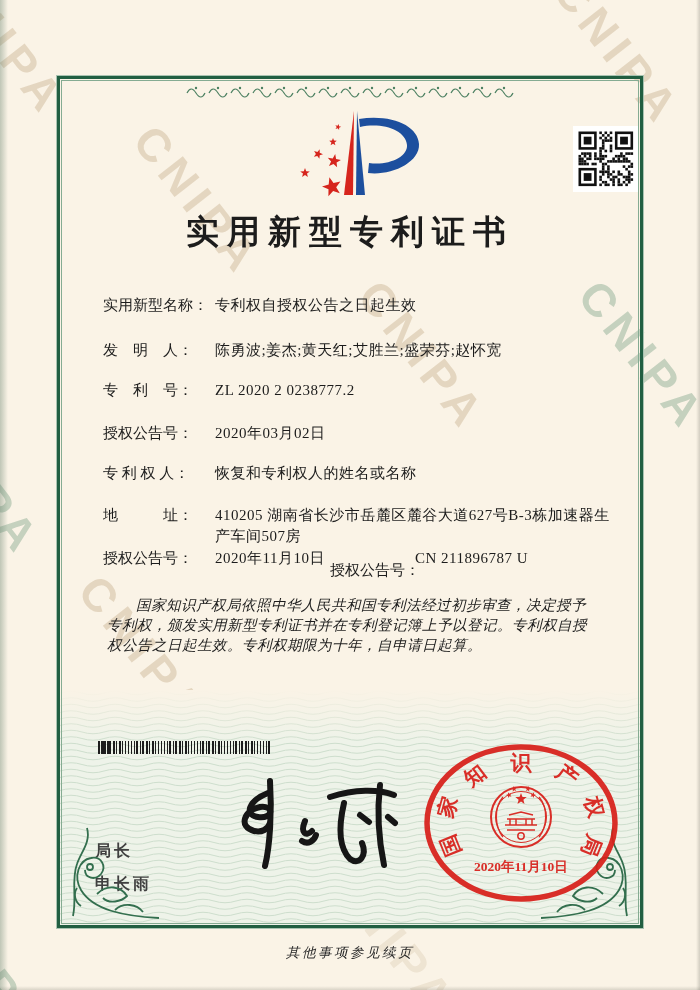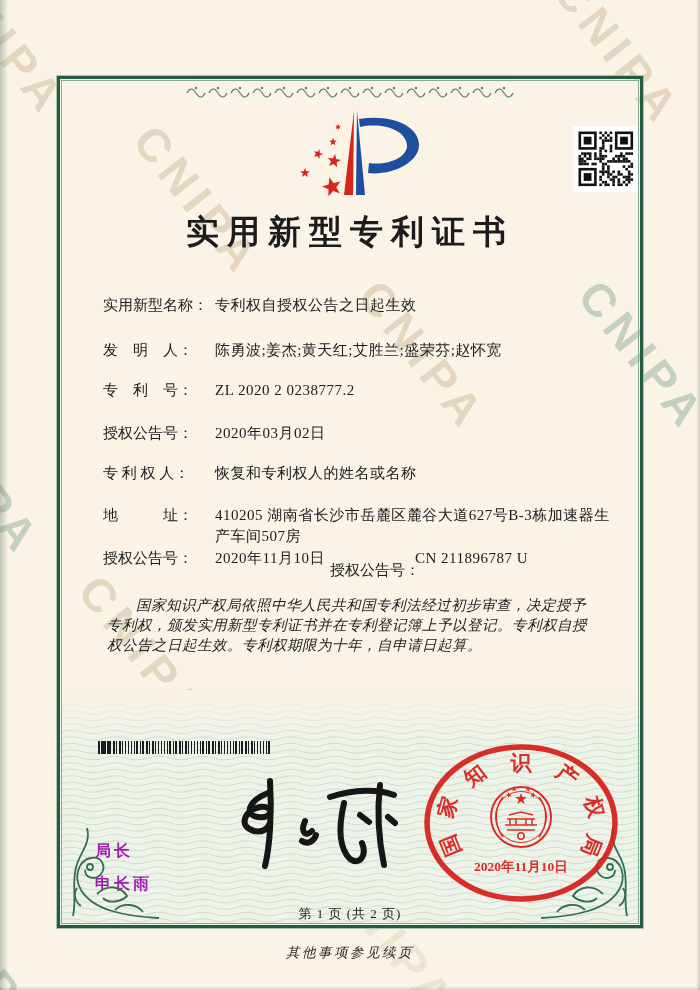--- a/index.html
+++ b/index.html
@@ -51,21 +51,21 @@
          font-style:italic;letter-spacing:.5px;z-index:3;}
   #legal p{margin:12px;text-indent:2em;}
   
   #waves{left:0;top:611px;z-index:2;}
   #wavefade{left:0;top:611px;width:580px;height:52px;z-index:2;
             background:linear-gradient(#faf3e6,rgba(250,243,230,0));}
   #barcode{left:38px;top:662px;width:174px;height:13px;z-index:3;
            background:repeating-linear-gradient(90deg,#1d1d1d 0 1.5px,transparent 1.5px 3px),
                       repeating-linear-gradient(90deg,#1d1d1d 0 1px,transparent 1px 5.5px);}
   #signer{left:35px;top:755px;z-index:3;font-family:"Liberation Sans",sans-serif;
-          font-size:16px;font-weight:600;letter-spacing:3px;line-height:33px;color:#a21caf;}
+          font-size:16px;font-weight:600;letter-spacing:3px;line-height:33px;color:#404040;}
   #signature{left:150px;top:692px;z-index:3;}
   #seal{left:355px;top:656px;z-index:4;opacity:.93;}
   #pageinfo{left:0;top:826px;width:100%;text-align:center;font-size:13px;letter-spacing:1px;z-index:3;}
   .corn{z-index:3;}
   #corn-l{left:3px;top:741px;}
   #corn-r{left:477px;top:741px;transform:scaleX(-1);}
   
   #footer-note{position:absolute;left:0;top:944px;width:700px;text-align:center;z-index:3;
                font-size:13.5px;font-style:italic;letter-spacing:2.5px;color:#2a2a2a;}
 </style>
@@ -401,21 +401,20 @@
           <text transform="translate(32.7 72.1) rotate(-74.7)" text-anchor="middle" dominant-baseline="central" fill="#d8201a" font-size="21" font-weight="bold" font-family="'Liberation Serif',serif">家</text>
           <text transform="translate(59.9 40.3) rotate(-37.3)" text-anchor="middle" dominant-baseline="central" fill="#d8201a" font-size="21" font-weight="bold" font-family="'Liberation Serif',serif">知</text>
           <text transform="translate(106.0 28.0) rotate(0.0)" text-anchor="middle" dominant-baseline="central" fill="#d8201a" font-size="21" font-weight="bold" font-family="'Liberation Serif',serif">识</text>
           <text transform="translate(152.1 40.3) rotate(37.3)" text-anchor="middle" dominant-baseline="central" fill="#d8201a" font-size="21" font-weight="bold" font-family="'Liberation Serif',serif">产</text>
           <text transform="translate(179.3 72.1) rotate(74.7)" text-anchor="middle" dominant-baseline="central" fill="#d8201a" font-size="21" font-weight="bold" font-family="'Liberation Serif',serif">权</text>
           <text transform="translate(176.5 110.5) rotate(112.0)" text-anchor="middle" dominant-baseline="central" fill="#d8201a" font-size="21" font-weight="bold" font-family="'Liberation Serif',serif">局</text>
         </g>
       <text x="106" y="136" text-anchor="middle" font-size="13.5" font-weight="bold" fill="#d8201a" font-family="'Liberation Serif',serif">2020年11月10日</text>
     </svg>
 
-    <div id="pageinfo">第 1 页 (共 2 页)</div>
 
     <svg id="corn-l" class="corn" width="100" height="102" viewBox="0 0 100 102">
       <g stroke="#336f4e" fill="none" stroke-width="1.8">
         <path d="M96,98 C60,96 30,90 18,70 C10,56 16,40 28,38 C38,36 44,46 38,54 C32,61 22,58 22,50"></path>
         <path d="M10,96 C14,78 8,60 14,44 C18,32 28,22 24,8"></path>
         <path d="M34,74 C44,64 58,66 64,76 C58,82 46,84 40,78"></path>
         <path d="M52,90 C60,82 74,84 80,92"></path>
         <circle cx="27" cy="47" r="3"></circle>
         <path d="M18,86 c-6,-4 -8,-12 -4,-18"></path>
       </g>

